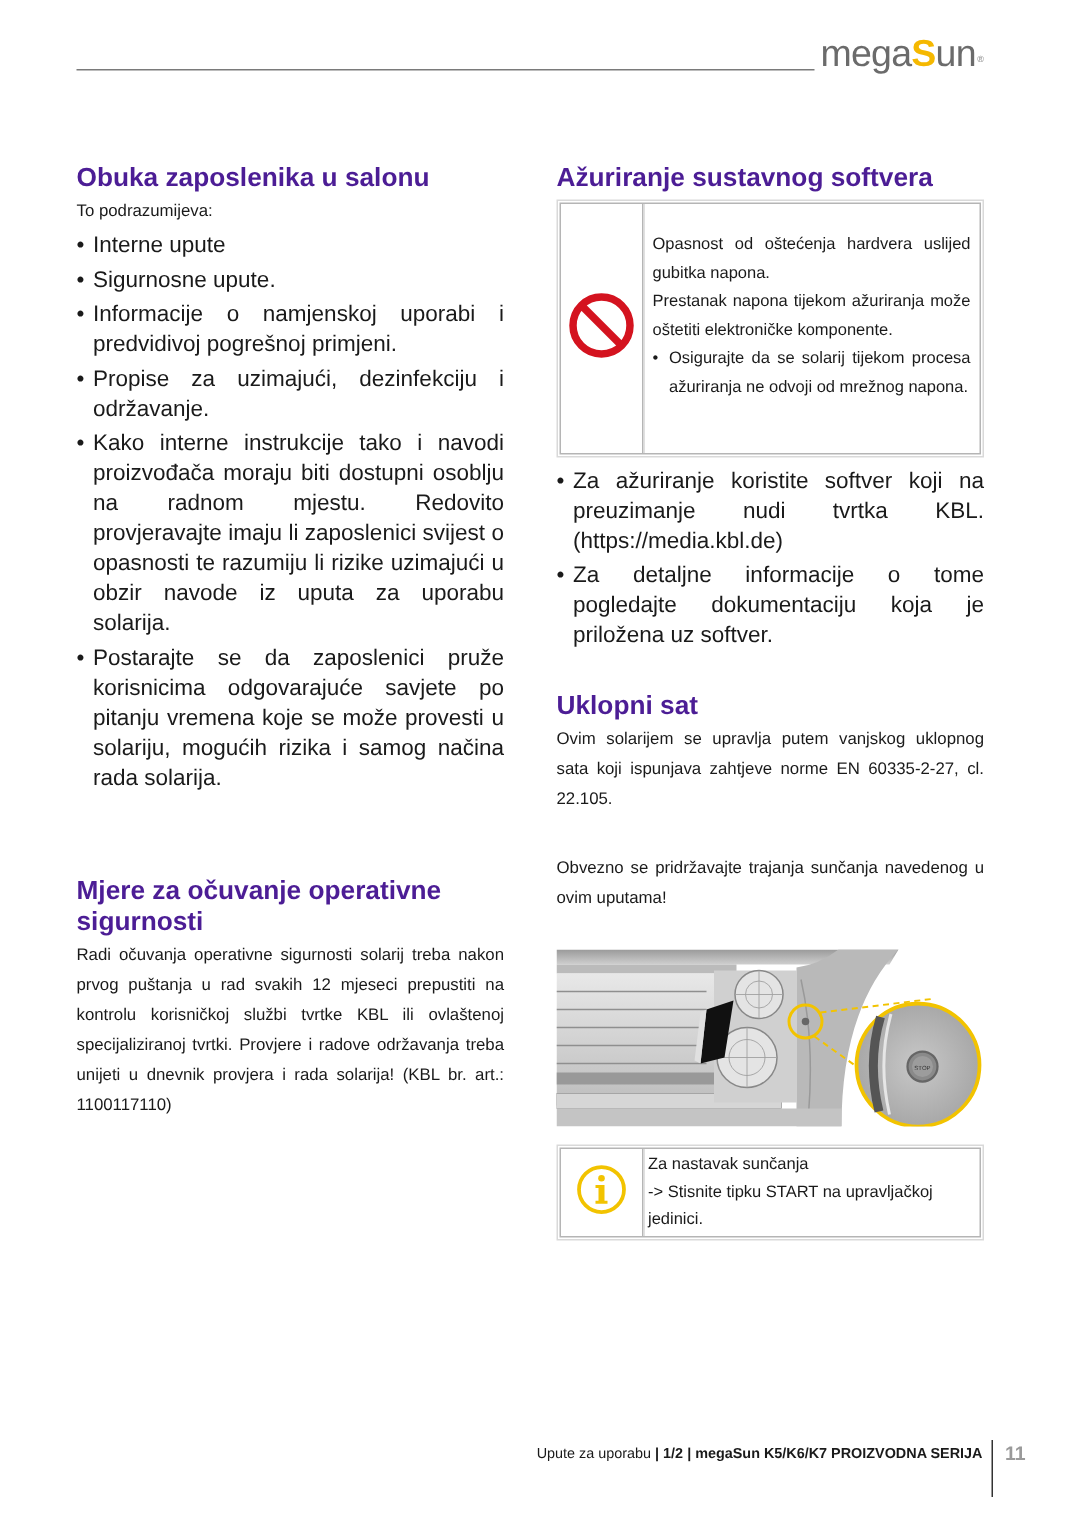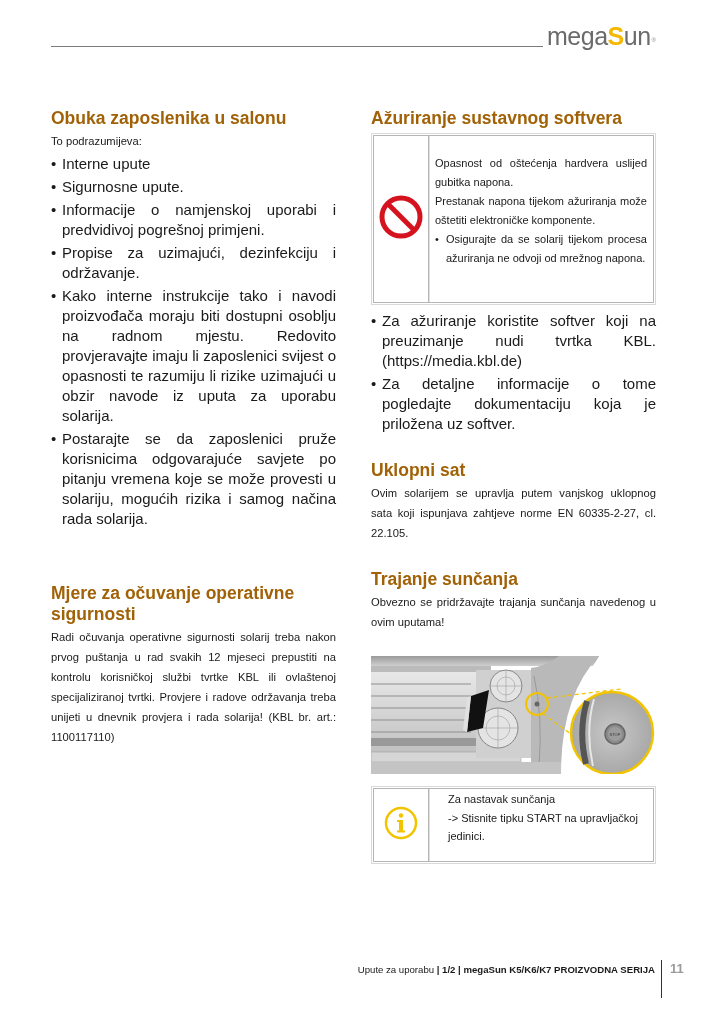--- a/index.html
+++ b/index.html
@@ -8,37 +8,37 @@
 
   .header-rule { position: absolute; left: 51px; top: 46px; width: 492px; height: 1px; background: #7a7a7a; }
   .logo { position: absolute; left: 547px; top: 21px; font-size: 25px; letter-spacing: -0.5px; color: #6b6b6b; font-weight: normal; line-height: 30px; }
   .logo .sun-s { color: #f5b800; font-weight: bold; }
   .logo .reg { font-size: 6px; vertical-align: top; color: #888; margin-left: 1px; position: relative; top: 4px; }
 
   .col { position: absolute; top: 108px; }
   .col-left { left: 51px; width: 285px; }
   .col-right { left: 371px; width: 285px; }
 
-  h2 { color: #a16207; font-size: 17.5px; font-weight: bold; line-height: 21px; margin-bottom: 2px; }
+  h2 { color: #4c1d95; font-size: 17.5px; font-weight: bold; line-height: 21px; margin-bottom: 2px; }
   p.body { font-size: 11.2px; line-height: 20px; text-align: justify; }
   ul.bullets { list-style: none; }
   ul.bullets li { position: relative; font-size: 15px; line-height: 20px; padding-left: 11px; text-align: justify; margin-top: 3px; }
   ul.bullets li::before { content: "•"; position: absolute; left: 0; top: 0; }
 
   .section { margin-bottom: 24px; }
 
   .warn-box { display: flex; border: 1px solid #b5b5b5; outline: 1px solid #d9d9d9; outline-offset: 1px; margin: 6px 2px 8px 2px; height: 168px; }
   .warn-box .icon-cell { width: 55px; border-right: 1px solid #b5b5b5; box-shadow: 1px 0 0 #e0e0e0; display: flex; align-items: center; justify-content: center; }
   .warn-box .text-cell { flex: 1; padding: 18px 6px 6px 6px; }
   .warn-box .text-cell p { font-size: 11px; line-height: 19px; text-align: justify; }
   .warn-box ul.bullets li { font-size: 11px; line-height: 19px; margin-top: 0; }
 
   .illustration { width: 287px; height: 118px; margin-top: 4px; position: relative; }
 
-  .info-box { display: flex; border: 1px solid #b5b5b5; outline: 1px solid #d9d9d9; outline-offset: 1px; margin: 14px 2px 0 2px; height: 74px; gap: 16px; }
+  .info-box { display: flex; border: 1px solid #b5b5b5; outline: 1px solid #d9d9d9; outline-offset: 1px; margin: 14px 2px 0 2px; height: 60px; }
   .info-box .icon-cell { width: 55px; border-right: 1px solid #b5b5b5; box-shadow: 1px 0 0 #e0e0e0; display: flex; align-items: center; justify-content: center; }
   .info-box .text-cell { flex: 1; padding: 1px 3px; }
   .info-box .text-cell p { font-size: 11px; line-height: 18.5px; }
 
   .footer { position: absolute; top: 964px; right: 69px; font-size: 9.6px; color: #1a1a1a; white-space: nowrap; }
   .footer .bold { font-weight: bold; }
   .footer-divider { position: absolute; left: 661px; top: 960px; width: 1px; height: 38px; background: #333; }
   .page-num { position: absolute; left: 670px; top: 961px; font-size: 13px; font-weight: bold; color: #9a9a9a; }
 </style>
 </head>
@@ -91,21 +91,20 @@
       <li>Za detaljne informacije o tome pogledajte dokumentaciju koja je priložena uz softver.</li>
     </ul>
   </div>
 
   <div class="section" style="margin-top:26px">
     <h2>Uklopni sat</h2>
     <p class="body">Ovim solarijem se upravlja putem vanjskog uklopnog sata koji ispunjava zahtjeve norme EN 60335-2-27, cl. 22.105.</p>
   </div>
 
   <div class="section" style="margin-top:26px">
-    <h2>Trajanje sunčanja</h2>
     <p class="body">Obvezno se pridržavajte trajanja sunčanja navedenog u ovim uputama!</p>
   </div>
 
   <div class="section" style="margin-top:22px">
 
     <div class="illustration">
       <svg width="287" height="118" viewBox="0 0 287 118">
         <defs>
           <linearGradient id="canopy" x1="0" y1="0" x2="0" y2="1">
             <stop offset="0" stop-color="#9a9a9a"></stop>

